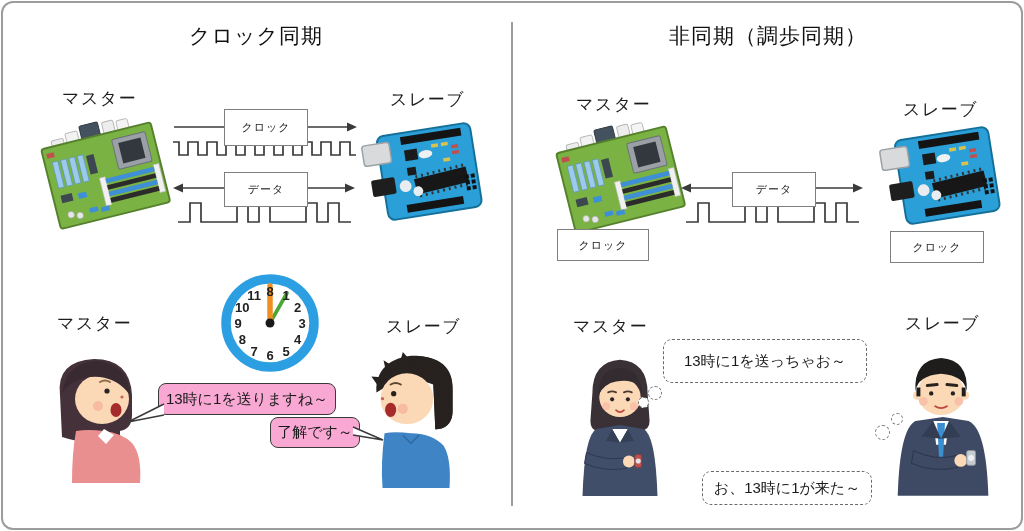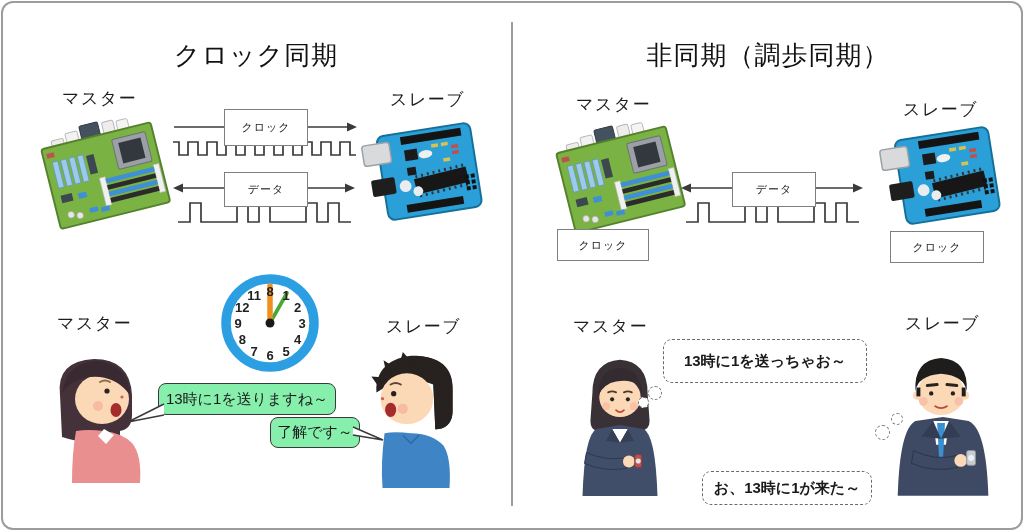--- a/index.html
+++ b/index.html
@@ -1,27 +1,27 @@
 <!DOCTYPE html>
 <html><head>
 <meta charset="utf-8">
 <style>
   html,body{margin:0;padding:0;width:1024px;height:531px;overflow:hidden;background:#fff;
     font-family:"Liberation Sans","DejaVu Sans",sans-serif;}
   .page{position:relative;width:1024px;height:531px;background:#fff;}
   .frame{position:absolute;inset:1px;border:2px solid #9c9c9c;border-radius:12px;pointer-events:none;}
   .divider{position:absolute;left:511px;top:22px;width:2px;height:484px;background:#9c9c9c;}
-  .title{position:absolute;top:38px;width:512px;text-align:center;font-size:26px;color:#111;letter-spacing:1px;}
+  .title{position:absolute;top:22px;width:512px;text-align:center;font-size:21px;color:#111;letter-spacing:1px;}
   .lbl{position:absolute;font-size:17px;color:#1c1c1c;letter-spacing:1.5px;white-space:nowrap;}
   .sigbox{position:absolute;border:1.6px solid #7f7f7f;background:#fff;display:flex;align-items:center;
     justify-content:center;font-size:11px;color:#222;letter-spacing:1px;}
-  .bubble{position:absolute;border:1.4px solid #3a3a3a;border-radius:8px;background:#86efac;display:flex;
+  .bubble{position:absolute;border:1.4px solid #3a3a3a;border-radius:8px;background:#f9a8d4;display:flex;
     align-items:center;justify-content:center;font-size:15px;color:#1a1a1a;white-space:nowrap;}
   .thought{position:absolute;border:1.6px dashed #6a6a6a;border-radius:9px;background:#fff;display:flex;
-    align-items:center;justify-content:center;font-size:15px;color:#1a1a1a;white-space:nowrap;font-weight:bold;}
+    align-items:center;justify-content:center;font-size:15px;color:#1a1a1a;white-space:nowrap;}
   .dot{position:absolute;border:1.5px dashed #7a7a7a;border-radius:50%;background:#fff;}
   .abs{position:absolute;}
   .clockwrap{position:absolute;left:217px;top:270px;width:106px;height:106px;}
   .clock-num{position:absolute;transform:translate(-50%,-50%);font-size:13px;font-weight:bold;color:#222;}
 </style>
 </head>
 <body>
 
 <div class="page">
   <div class="frame"></div>
@@ -121,21 +121,21 @@
         <span class="clock-num" style="left: 53px; top: 21px;">8</span>
         <span class="clock-num" style="left: 69px; top: 25.2872px;">1</span>
         <span class="clock-num" style="left: 80.7128px; top: 37px;">2</span>
         <span class="clock-num" style="left: 85px; top: 53px;">3</span>
         <span class="clock-num" style="left: 80.7128px; top: 69px;">4</span>
         <span class="clock-num" style="left: 69px; top: 80.7128px;">5</span>
         <span class="clock-num" style="left: 53px; top: 85px;">6</span>
         <span class="clock-num" style="left: 37px; top: 80.7128px;">7</span>
         <span class="clock-num" style="left: 25.2872px; top: 69px;">8</span>
         <span class="clock-num" style="left: 21px; top: 53px;">9</span>
-        <span class="clock-num" style="left: 25.2872px; top: 37px;">12</span>
+        <span class="clock-num" style="left: 25.2872px; top: 37px;">10</span>
         <span class="clock-num" style="left: 37px; top: 25.2872px;">11</span>
       </div>
   </div>
 
   <div class="lbl" style="left:57px;top:312px;">マスター</div>
   <div class="lbl" style="left:386px;top:315px;">スレーブ</div>
 
   <svg class="abs" style="left:44px;top:350px;" width="112" height="134" viewBox="0 0 112 132">
     <path d="M16,44 Q12,10 50,8 Q86,8 88,44 L88,64 Q88,78 76,80 L76,88 Q48,96 18,86 Z" fill="#45313a"></path>
     <ellipse cx="58" cy="48" rx="27" ry="25" fill="#fcd9b6"></ellipse>

